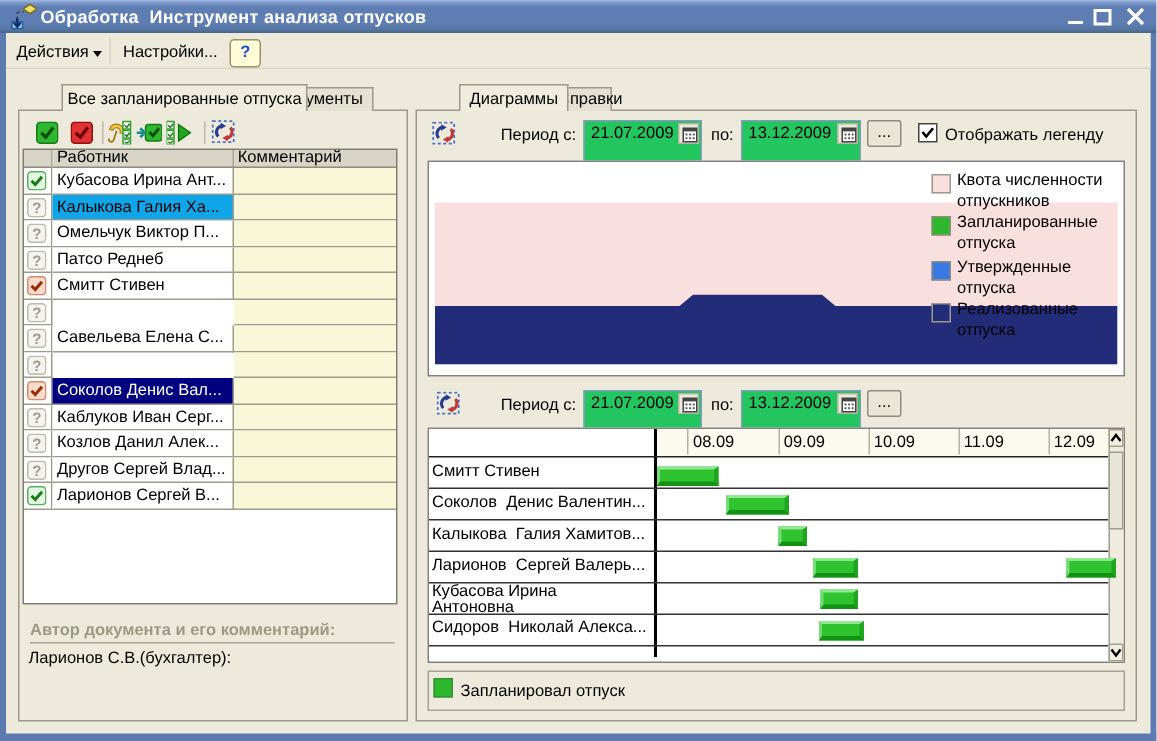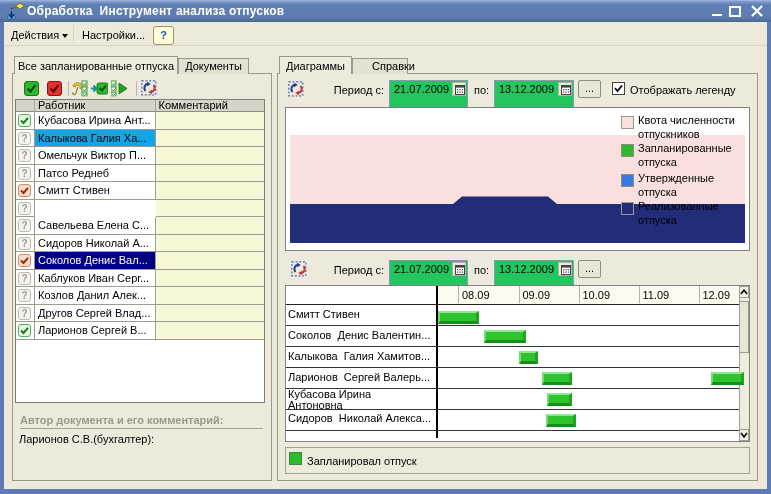--- a/index.html
+++ b/index.html
@@ -6,21 +6,21 @@
 html,body{width:771px;height:494px;overflow:hidden;}
 body{font-family:"Liberation Sans",sans-serif;font-size:11px;color:#000;background:#EDEADB;position:relative;}
 .abs{position:absolute;}
 .titlebar{left:0;top:0;width:771px;height:22px;background:linear-gradient(180deg,#A3BCE4 0,#7A95C6 2px,#5E7DB3 5px,#5E7DB3 16px,#54749E 20px,#46648E 22px);}
 .wb{background:#5D7BB1;}
 .title-text{left:27px;top:4px;color:#fff;font-weight:bold;font-size:12px;letter-spacing:0.2px;}
 .menubar{left:4px;top:22px;width:763px;height:24px;background:#EDEADB;border-bottom:1px solid #D9D5C5;}
 .mitem{top:29px;font-size:11px;}
 .panelbox{border:1px solid #9C988A;background:#EDEADB;}
 .tab{border:1px solid #9C988A;border-bottom:none;font-size:11px;text-align:center;}
-.tab.active{background:#EFECDD;z-index:5;}
+.tab.active{background:#EFECDD;z-index:5;margin-left:27px;}
 .tab.inactive{background:#E4E1D1;}
 .cell{position:absolute;overflow:hidden;white-space:nowrap;}
 .dinput{position:absolute;height:30px;background:#22c55e;border:1px solid #7F9DB9;}
 .dtext{position:absolute;left:4px;top:2px;font-size:11px;}
 .calbtn{position:absolute;right:1px;top:1px;width:14px;height:14px;background:#EDEADB;border:1px solid #B8B4A4;}
 .bar{position:absolute;height:13px;z-index:6;background:#2FC42F;border-top:2px solid #90E890;border-left:2px solid #74DC74;border-bottom:3px solid #129212;border-right:3px solid #1FA51F;}
 </style>
 </head>
 <body>
 
@@ -181,21 +181,20 @@
         </svg></span>
     </div>
 <div class="cell" style="left:19px;top:117.0px;width:120.5px;height:17.5px;background:#fff;border-right:1px solid #9E9C8E;border-bottom:1px solid #9E9C8E;padding-left:3px;line-height:16px;">Савельева Елена С...</div>
 <div class="cell" style="left:139.5px;top:117.0px;width:108.5px;height:17.5px;background:#F8F7D8;border-bottom:1px solid #9E9C8E;"></div>
 <div class="cell" style="left:0;top:134.5px;width:19px;height:17.5px;background:#fff;border-right:1px solid #9E9C8E;border-bottom:1px solid #9E9C8E;">
       <span style="position:absolute;left:2px;top:2px;"><svg width="13" height="13">
           <rect x="0.5" y="0.5" width="12" height="12" rx="2.5" fill="#F4F3EE" stroke="#BDBAAE"></rect>
           <text x="6.5" y="10" font-size="10" font-weight="bold" fill="#9C9A92" text-anchor="middle" font-family="Liberation Sans">?</text>
         </svg></span>
     </div>
-<div class="cell" style="left:19px;top:134.5px;width:120.5px;height:17.5px;background:#fff;border-right:1px solid #9E9C8E;border-bottom:1px solid #9E9C8E;padding-left:3px;line-height:16px;">Сидоров Николай А...</div>
 <div class="cell" style="left:139.5px;top:134.5px;width:108.5px;height:17.5px;background:#F8F7D8;border-bottom:1px solid #9E9C8E;"></div>
 <div class="cell" style="left:0;top:152.0px;width:19px;height:17.5px;background:#fff;border-right:1px solid #9E9C8E;border-bottom:1px solid #9E9C8E;">
       <span style="position:absolute;left:2px;top:2px;"><svg width="13" height="13">
           <rect x="0.5" y="0.5" width="12" height="12" rx="2.5" fill="#F9DCCC" stroke="#D88767"></rect>
           <path d="M3,6.5 L5.5,9 L10,3.8" stroke="#9B2B00" stroke-width="2" fill="none"></path>
         </svg></span>
     </div>
 <div class="cell" style="left:19px;top:152.0px;width:120.5px;height:17.5px;background:#000080;color:#fff;border-right:1px solid #9E9C8E;border-bottom:1px solid #9E9C8E;padding-left:3px;line-height:16px;">Соколов Денис Вал...</div>
 <div class="cell" style="left:139.5px;top:152.0px;width:108.5px;height:17.5px;background:#F8F7D8;border-bottom:1px solid #9E9C8E;"></div>
 <div class="cell" style="left:0;top:169.5px;width:19px;height:17.5px;background:#fff;border-right:1px solid #9E9C8E;border-bottom:1px solid #9E9C8E;">

